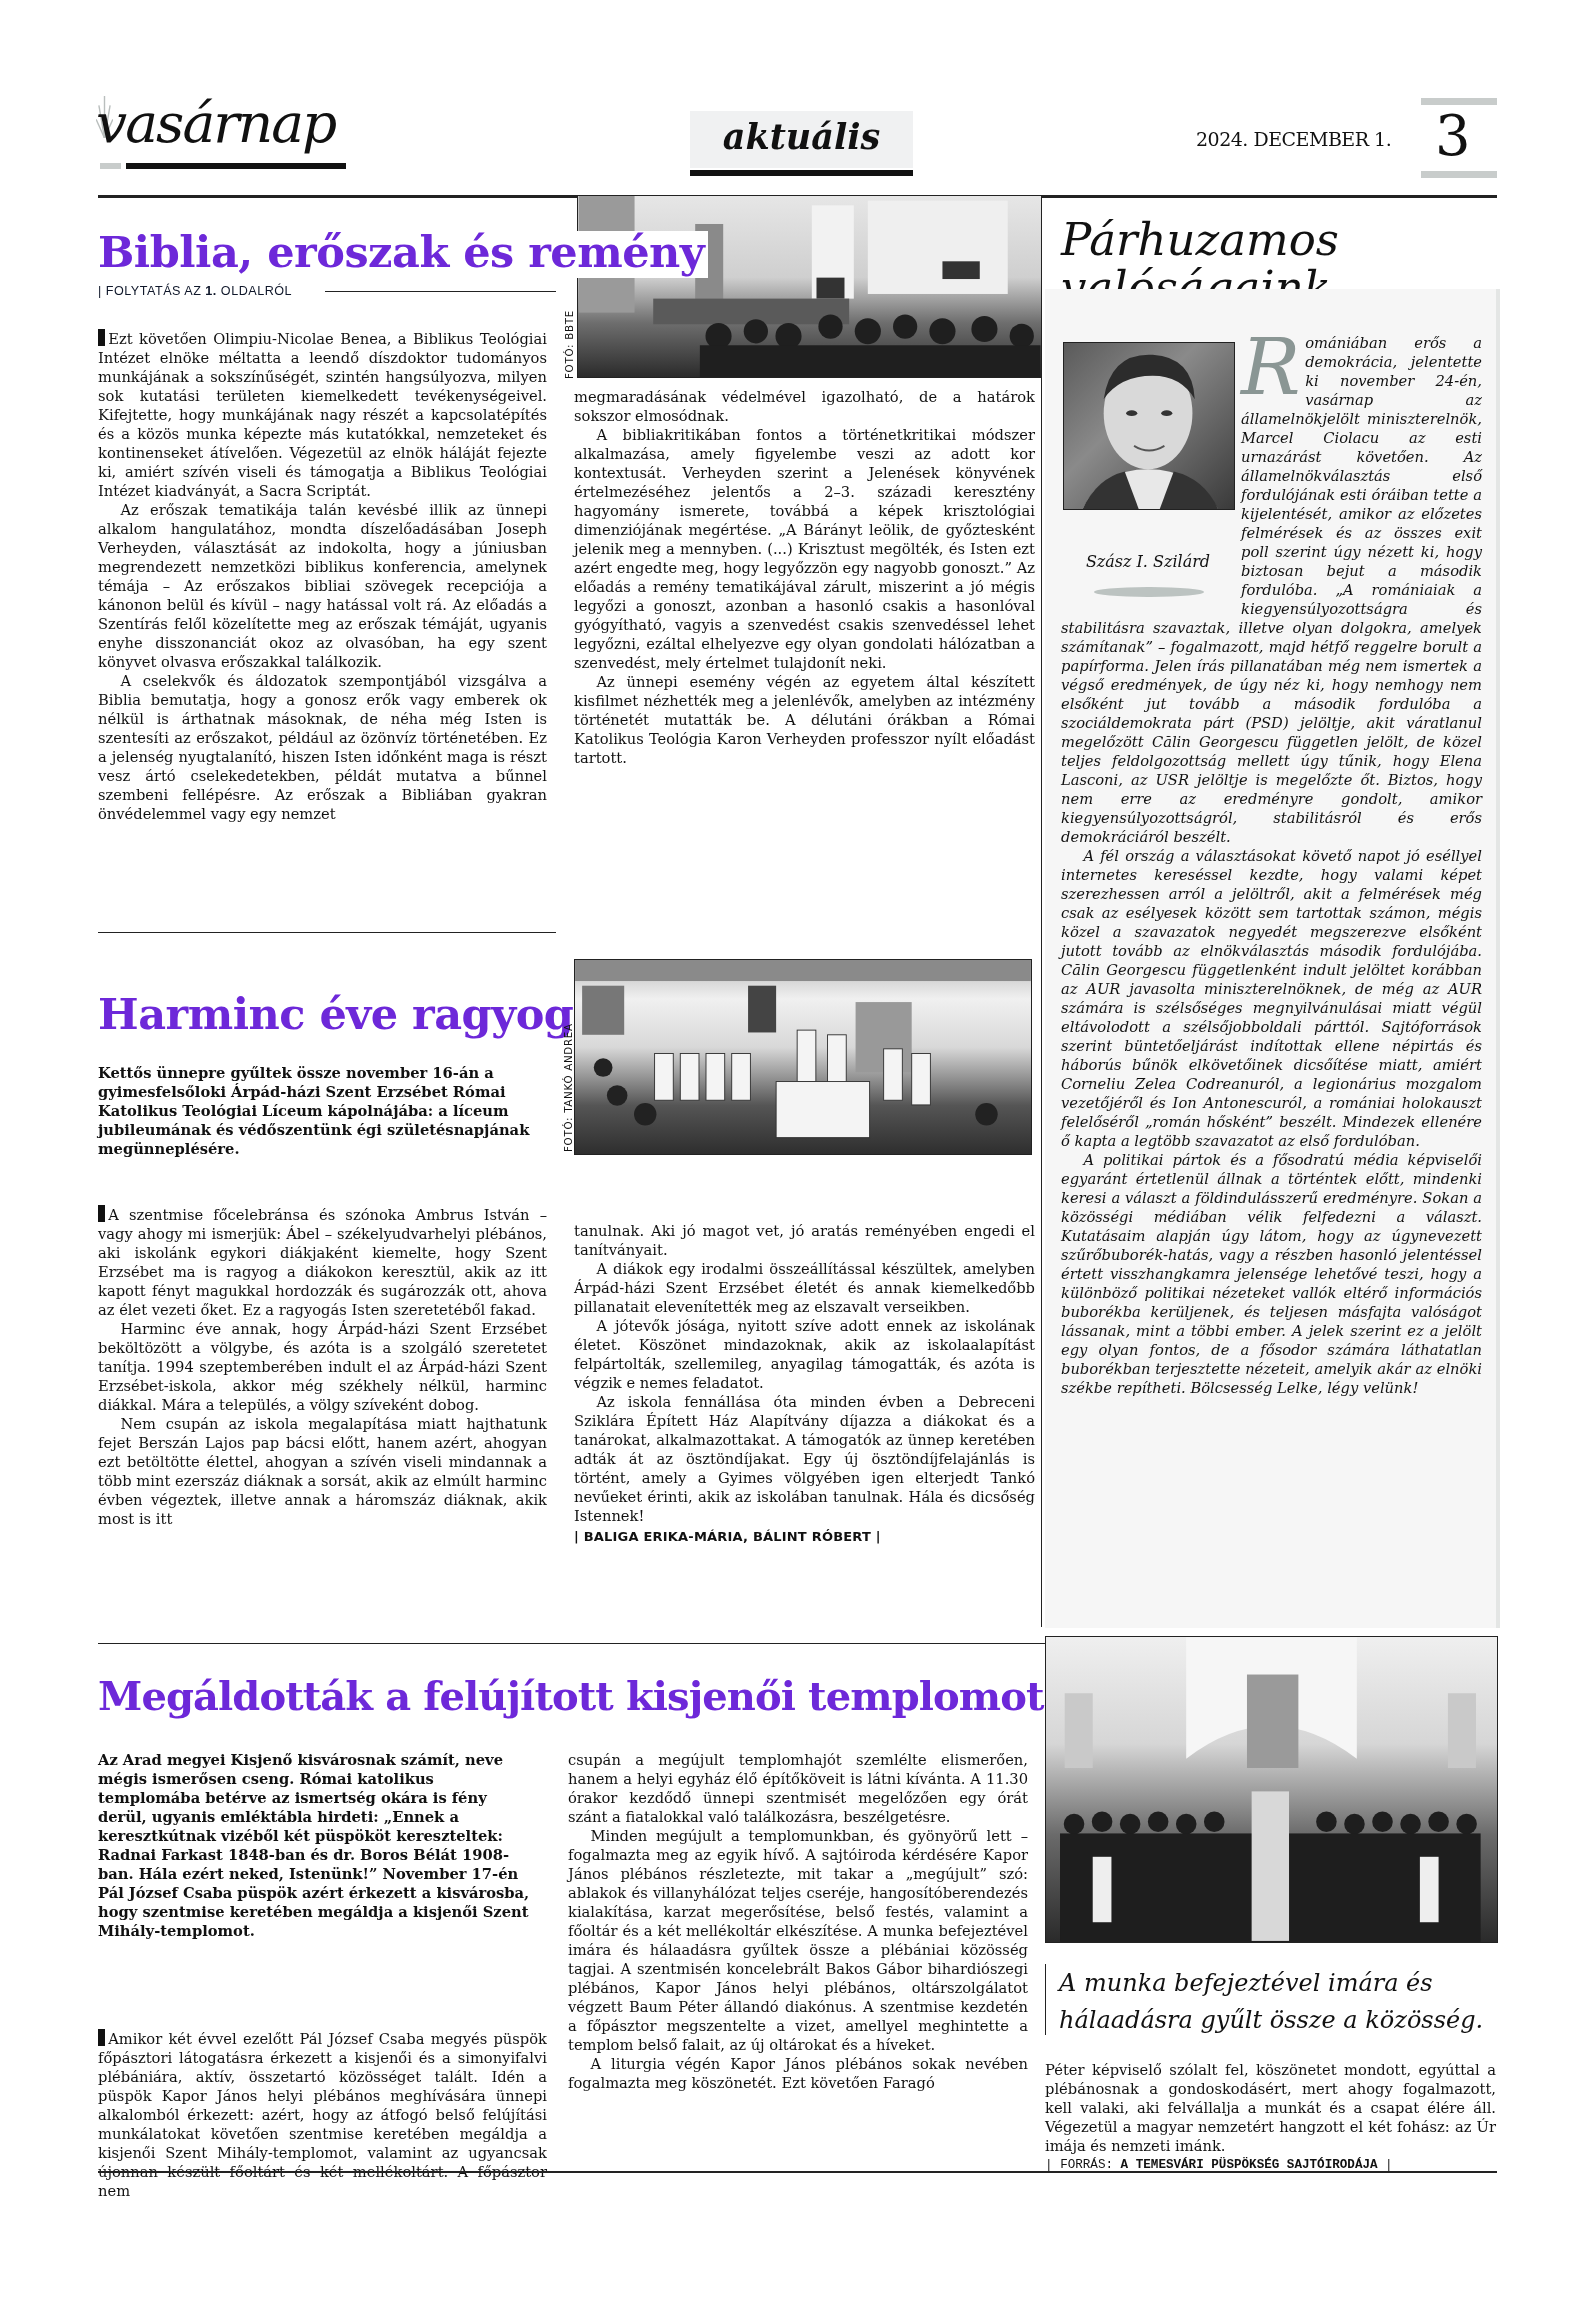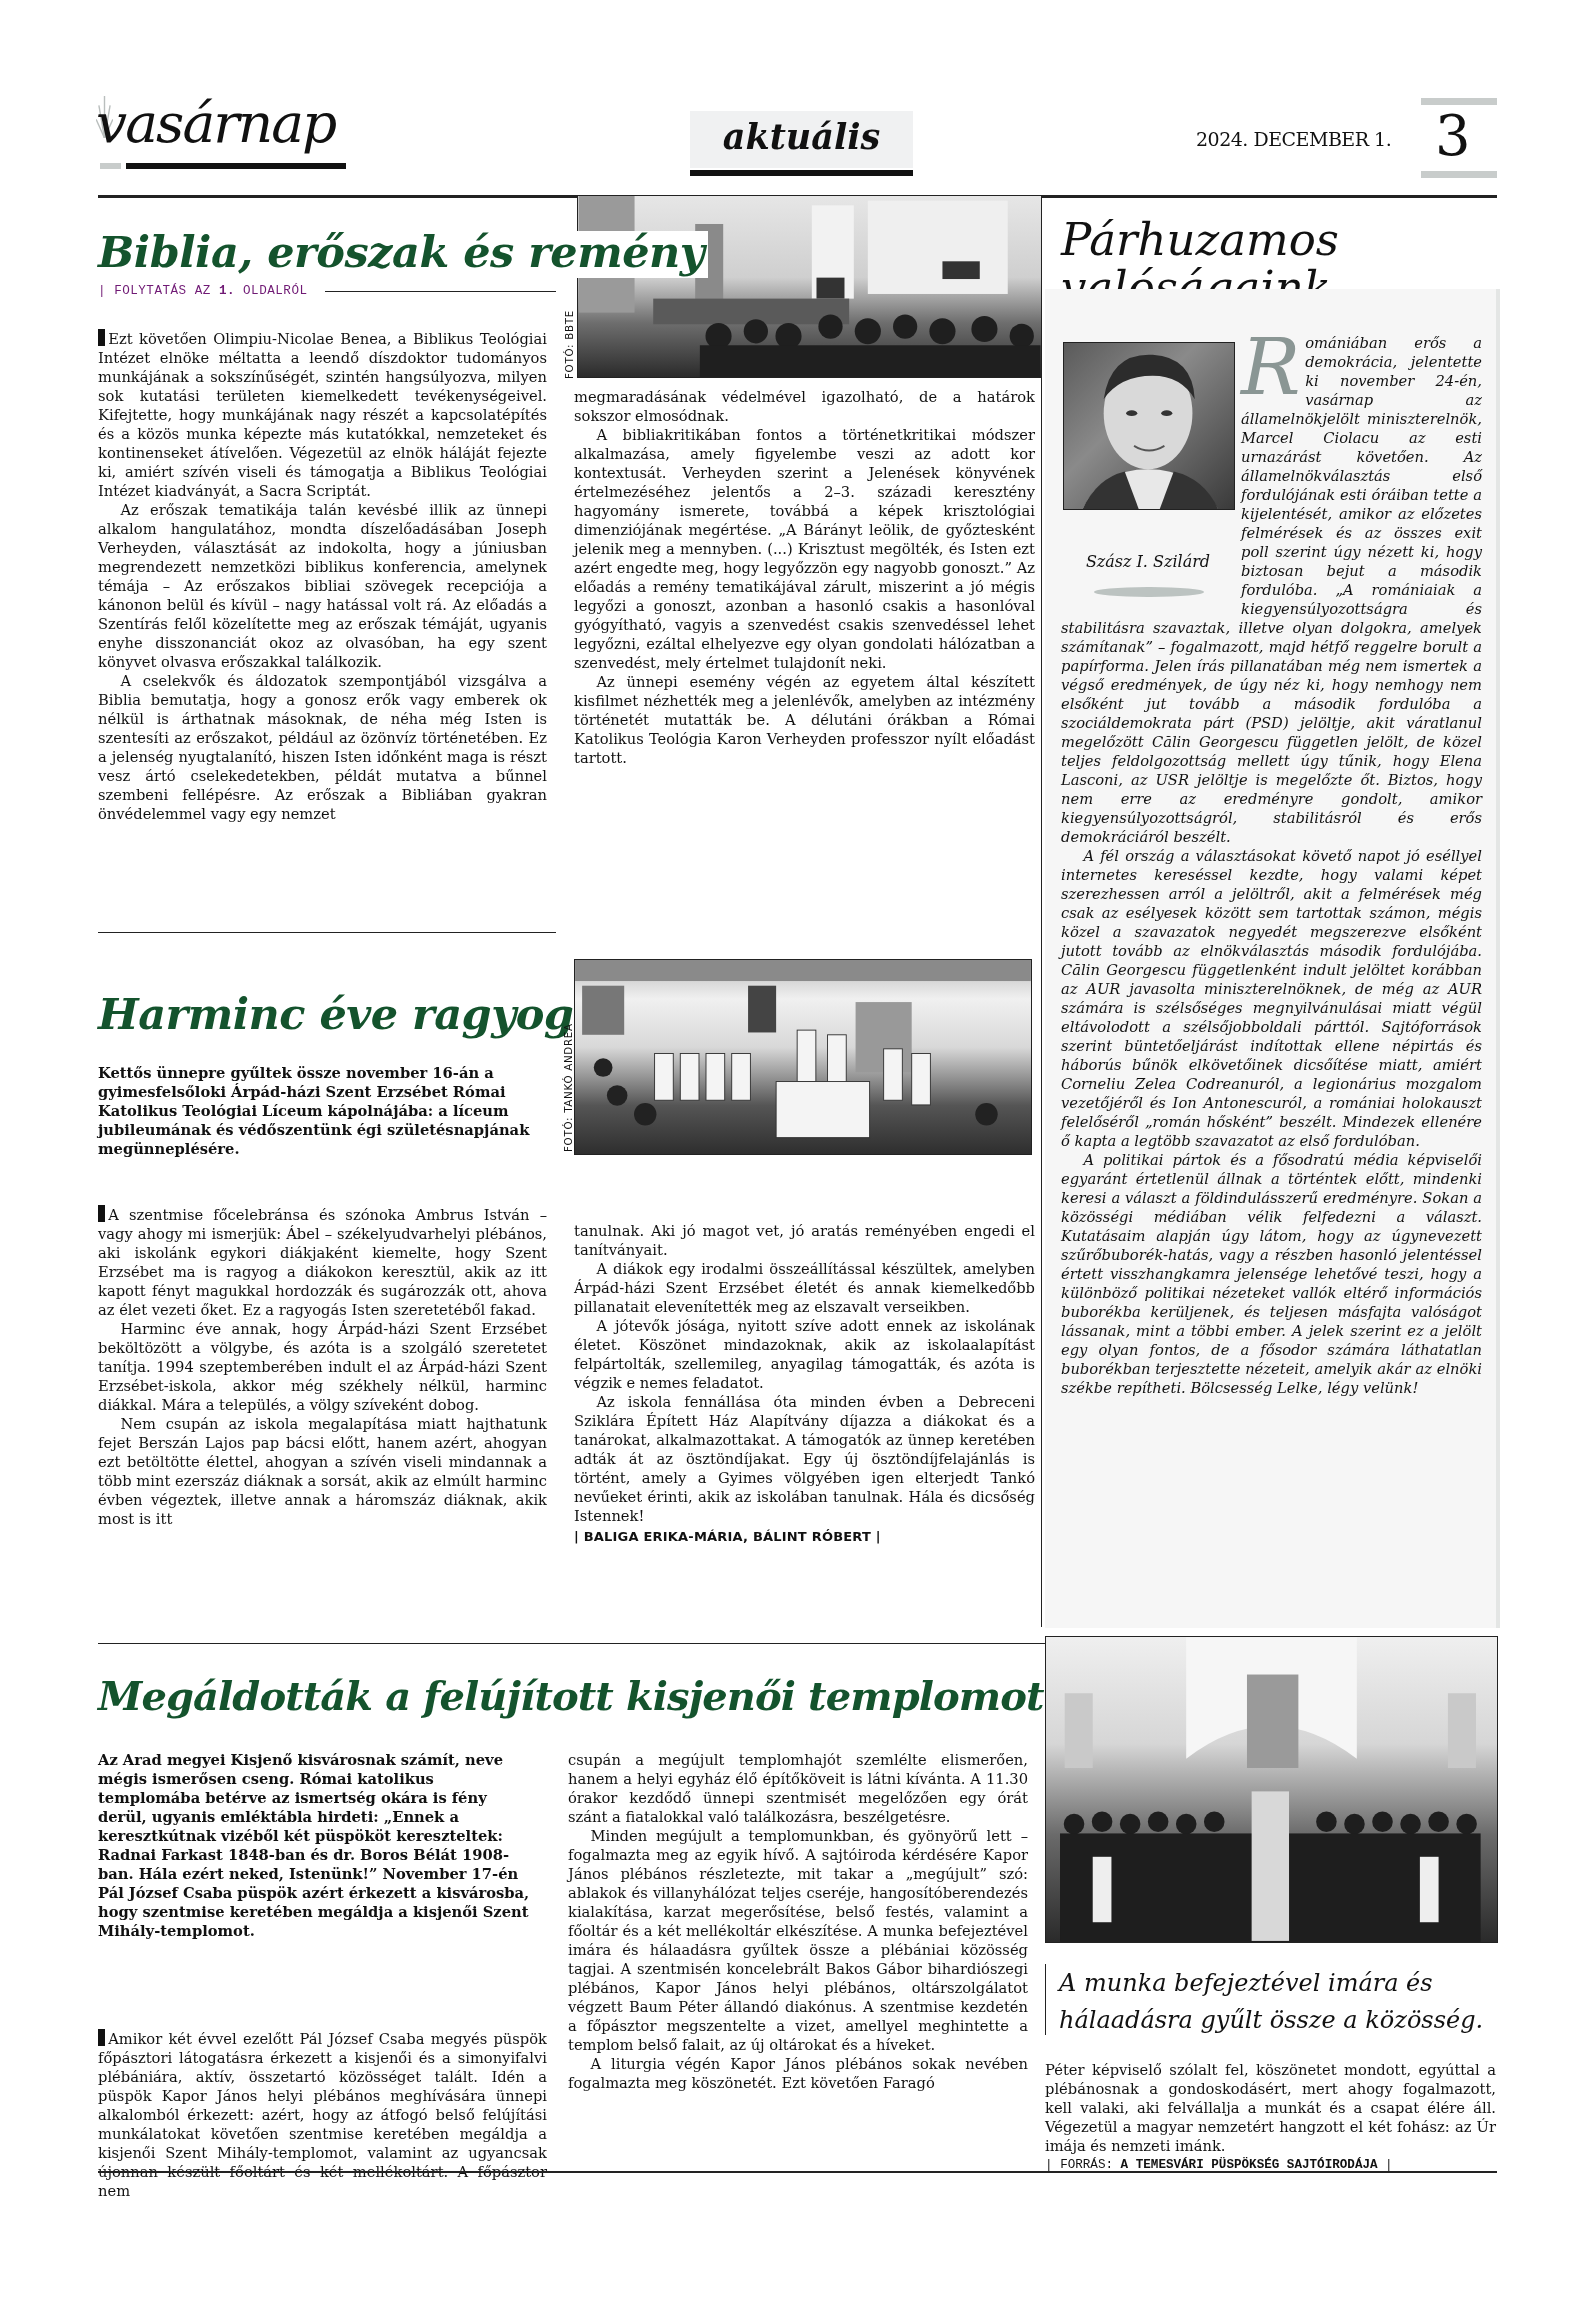--- a/index.html
+++ b/index.html
@@ -18,22 +18,22 @@
   .pagenum{left:1435px;top:108px;font-family:"DejaVu Serif",serif;font-size:56px;font-weight:300;line-height:1;}
   .pg-grey-top{left:1421px;top:98px;width:76px;height:7px;background:#c8cccb;}
   .pg-grey-bot{left:1421px;top:171px;width:76px;height:7px;background:#c8cccb;}
   .rule-top{left:98px;top:195px;width:1399px;height:2.8px;background:#222;}
   .vrule{width:0.9px;background:#222;}
 
   .body-text{font-family:"DejaVu Serif",serif;font-size:14.7px;line-height:19px;text-align:justify;hyphens:manual;}
   .body-text p{margin:0;text-indent:22.4px;}
   .body-text p.first{text-indent:0;}
   .lead-mark{display:inline-block;width:6.5px;height:17px;background:#111;margin-right:3.7px;vertical-align:-2.3px;}
-  .h1{font-family:"DejaVu Serif",serif;font-weight:bold;color:#14532d;line-height:1;letter-spacing:-0.5px;font-style:italic;}
-  .kicker{font-family:Liberation Mono, monospace;font-size:12.6px;letter-spacing:0.5px;color:#701a75;}
+  .h1{font-family:"DejaVu Serif",serif;font-weight:bold;color:#6d28d9;line-height:1;letter-spacing:-0.5px;}
+  .kicker{font-family:Liberation Sans, sans-serif;font-size:12.6px;letter-spacing:0.5px;color:#0f172a;}
   .credit-v{font-family:"DejaVu Sans",sans-serif;font-size:10.3px;letter-spacing:0.7px;transform:rotate(-90deg);transform-origin:left top;white-space:nowrap;}
   .byline{font-family:"DejaVu Sans",sans-serif;font-weight:bold;font-size:13px;letter-spacing:0.2px;}
   .lead-bold{font-family:"DejaVu Serif",serif;font-weight:bold;font-size:14.7px;line-height:19px;}
   .photo{background:#777;overflow:hidden;border:0.9px solid #222;}
   
   .op-title{font-family:"DejaVu Serif",serif;font-style:italic;font-size:45px;line-height:48px;}
   .op-panel{background:#f6f6f6;}
   .op-text{font-family:"DejaVu Serif",serif;font-style:italic;font-size:14.7px;line-height:19px;text-align:justify;}
   .op-text p{margin:0;text-indent:22.4px;}
   .dropcap{float:left;font-size:79px;line-height:65px;color:#8a9694;font-style:italic;margin:1.9px 4.7px 0 0;}

